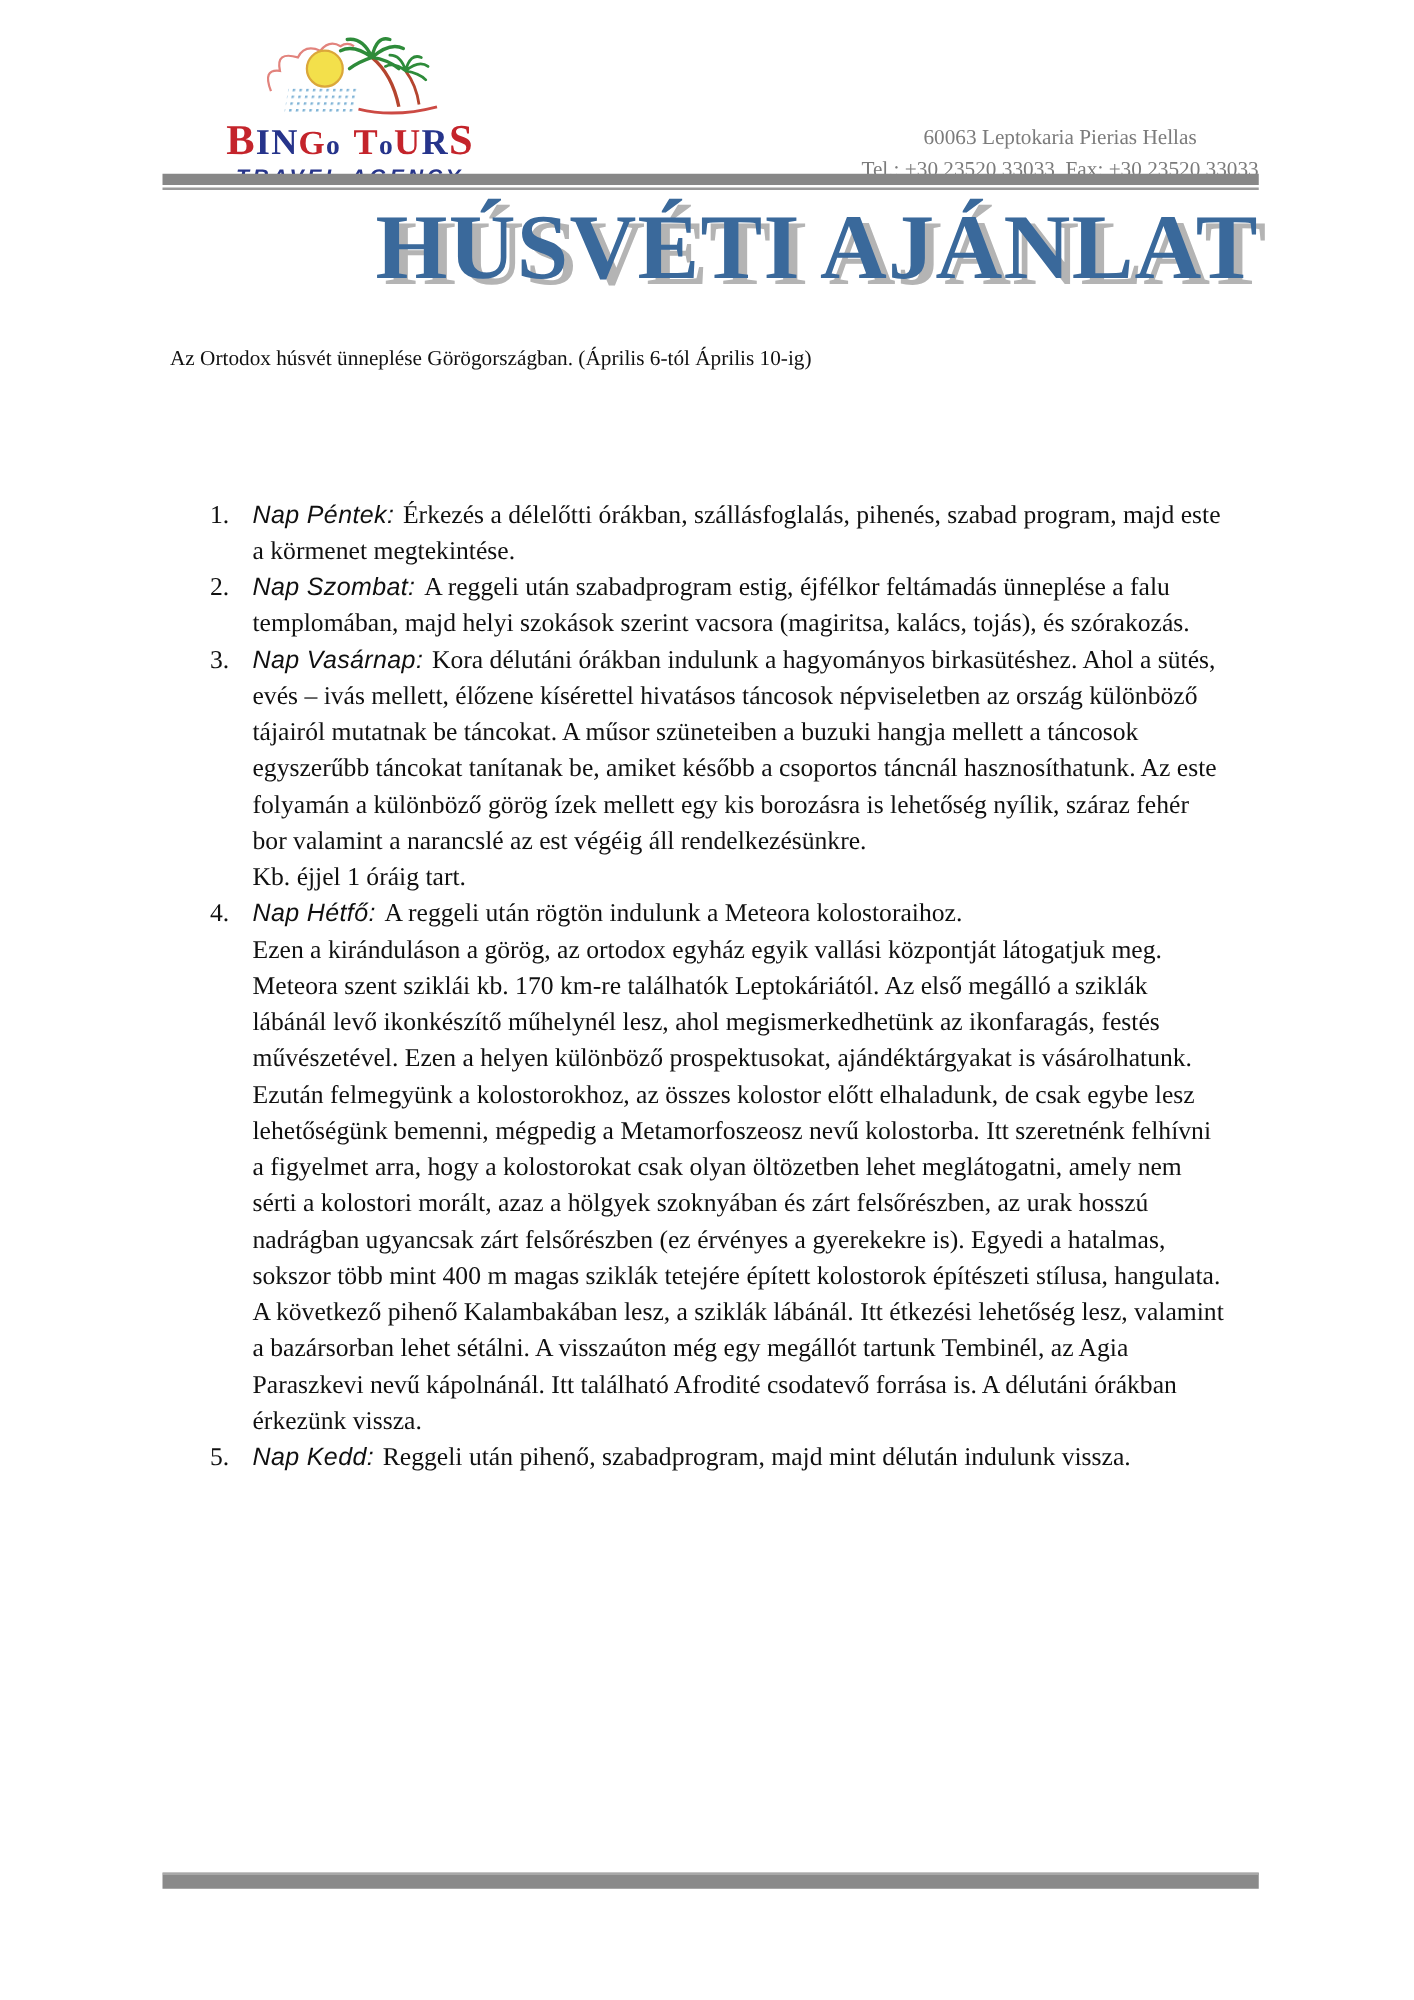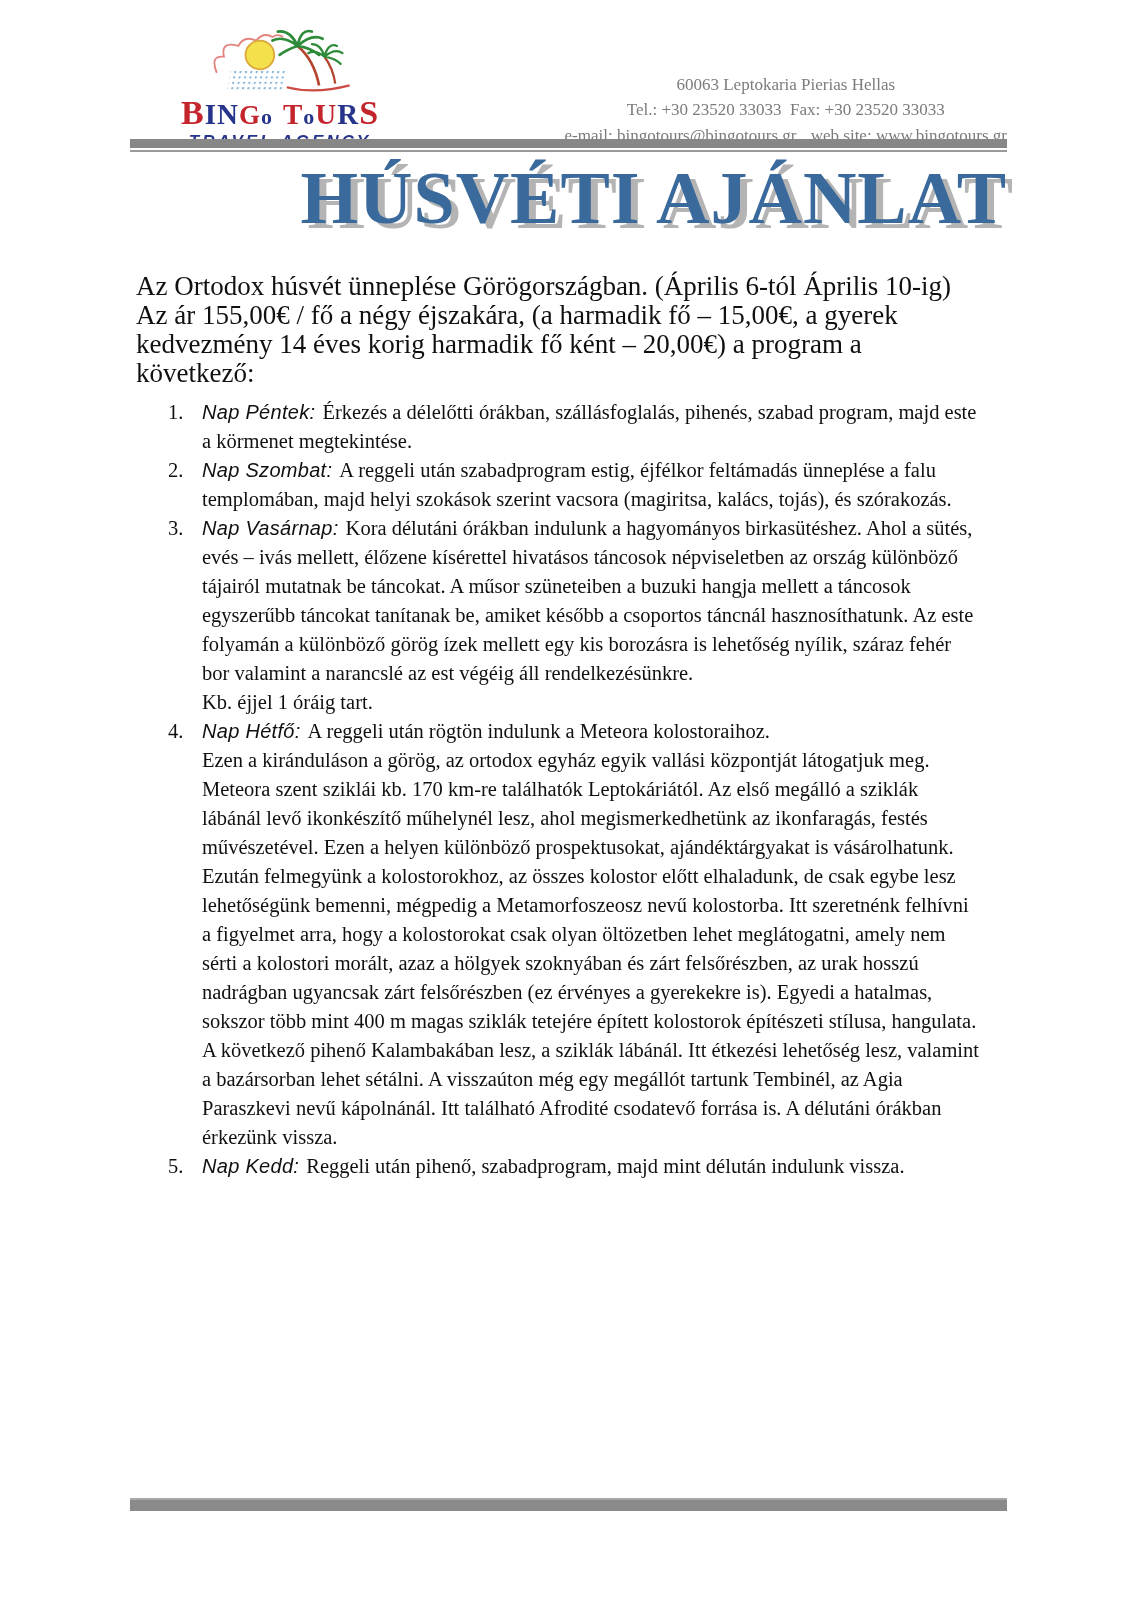--- a/index.html
+++ b/index.html
@@ -62,21 +62,21 @@
   .title {
     position:absolute; left:130px; top:150px; width:877px; margin:0;
     text-align:right; font-family:"Liberation Serif", serif; font-weight:bold;
     font-size:74px; line-height:1.3; letter-spacing:1px;
     text-shadow:7px 5px 0 #b4b4b4;
   }
 
   
   .intro {
     position:absolute; left:136px; top:272px; width:845px;
-    font-size:27px; line-height:29px;
+    font-size:17px; line-height:29px;
   }
   .intro p { margin:0; }
 
   .program {
     position:absolute; left:136px; top:398px; width:845px;
     font-size:20.5px; line-height:29px;
   }
   .item { position:relative; padding-left:66px; }
   .item p { margin:0; }
   .item-num { position:absolute; left:32px; top:0; }
@@ -119,36 +119,29 @@
       </svg>
       <div class="wordmark">
         <span class="word-bingo"><span class="ltr" style="color: rgb(196, 36, 43);">B</span><span class="ltr" style="color: rgb(38, 52, 139);">I</span><span class="ltr" style="color: rgb(38, 52, 139);">N</span><span class="ltr" style="color: rgb(196, 36, 43);">G</span><span class="ltr" style="color: rgb(38, 52, 139);">o</span></span><span class="word-tours"><span class="ltr" style="color: rgb(196, 36, 43);">T</span><span class="ltr" style="color: rgb(38, 52, 139);">o</span><span class="ltr" style="color: rgb(196, 36, 43);">U</span><span class="ltr" style="color: rgb(38, 52, 139);">R</span><span class="ltr" style="color: rgb(196, 36, 43);">S</span></span>
       </div>
       <div class="tagline">TRAVEL AGENCY</div>
     </div>
 
     <div class="contact">
       <div>60063 Leptokaria Pierias Hellas</div>
       <div>Tel.: +30 23520 33033&nbsp; Fax: +30 23520 33033</div>
-      <div>
-        <span>e-mail:</span>
-        <span class="lnk">bingotours@bingotours.gr</span>
-        <span class="weblabel">web site:</span>
-        <span class="lnk">www.bingotours.gr</span>
-      </div>
     </div>
   </header>
 
   <div class="rule-top"></div>
 
   <h1 class="title" style="color: rgb(58, 105, 155);">HÚSVÉTI AJÁNLAT</h1>
 
   <section class="intro">
     <p>Az Ortodox húsvét ünneplése Görögországban. (Április 6-tól Április 10-ig)</p>
-    <p>Az ár 155,00€ / fő a négy éjszakára, (a harmadik fő – 15,00€, a gyerek kedvezmény 14 éves korig harmadik fő ként – 20,00€) a program a következő:</p>
   </section>
 
   <section class="program">
 
     <div class="item">
       <span class="item-num">1.</span>
       <p><span class="item-label">Nap Péntek:</span><span>Érkezés a délelőtti órákban, szállásfoglalás, pihenés, szabad program, majd este a körmenet megtekintése.</span></p>
     </div>
 
     <div class="item">

